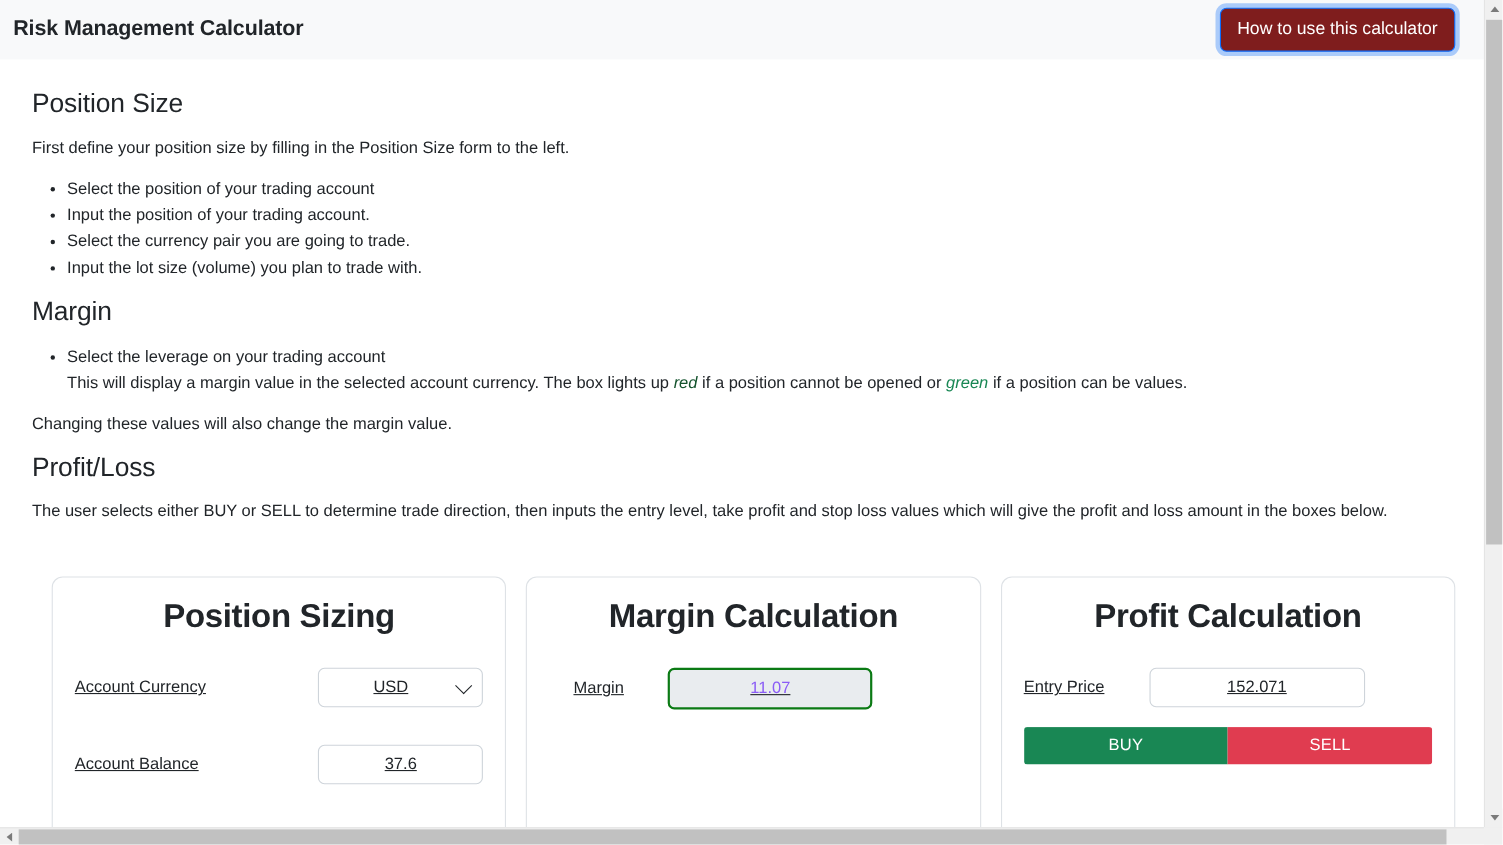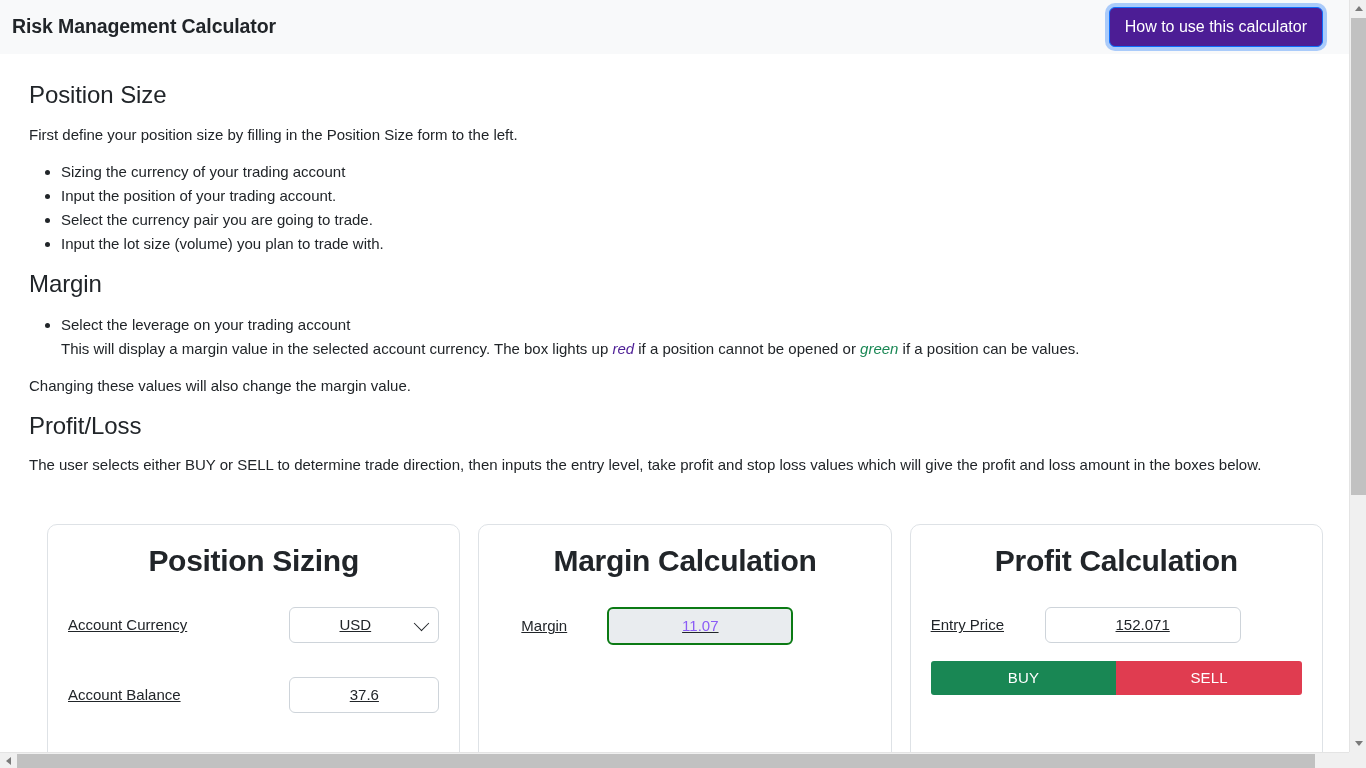--- a/index.html
+++ b/index.html
@@ -45,21 +45,21 @@
   }
   .navbar-title {
     font-size: 19.5px;
     font-weight: 700;
     color: #212529;
     letter-spacing: -0.1px;
     line-height: 1;
   }
   .help-btn {
     position: relative;
-    background: #4c1d95;
+    background: #7f1d1d;
     color: #ffffff;
     border: 1px solid #0d6efd;
     border-radius: 6px;
     font-size: 16px;
     font-family: "Liberation Sans", sans-serif;
     padding: 8px 15px 9px 15px;
     cursor: pointer;
     box-shadow: 0 0 0 4px rgba(13,110,253,0.33);
     line-height: 1.35;
     margin-right: 10px;
@@ -92,21 +92,21 @@
   ul.body-list li {
     font-size: 15px;
     line-height: 1.6;
     color: #212529;
     margin: 0;
   }
   ul.body-list li .sub {
     display: block;
     margin-top: 0px;
   }
-  .red-word  { color: #4c1d95; font-style: italic; }
+  .red-word  { color: #14532d; font-style: italic; }
   .green-word{ color: #198754; font-style: italic; }
 
   .sec-margin { margin-top: 24px; }
   .sec-pl { margin-top: 26px; }
 
   
   .cards-row {
     display: flex;
     gap: 18px;
     padding: 0 26px 0 47px;
@@ -311,21 +311,21 @@
       <button class="help-btn">How to use this calculator</button>
     </div>
 
     <div class="content">
 
       <h2 class="sec first">Position Size</h2>
 
       <p class="body">First define your position size by filling in the Position Size form to the left.</p>
 
       <ul class="body-list">
-        <li>Sizing the currency of your trading account</li>
+        <li>Select the position of your trading account</li>
         <li>Input the position of your trading account.</li>
         <li>Select the currency pair you are going to trade.</li>
         <li>Input the lot size (volume) you plan to trade with.</li>
       </ul>
 
       <h2 class="sec sec-margin">Margin</h2>
 
       <ul class="body-list">
         <li>
           <span>Select the leverage on your trading account</span>

